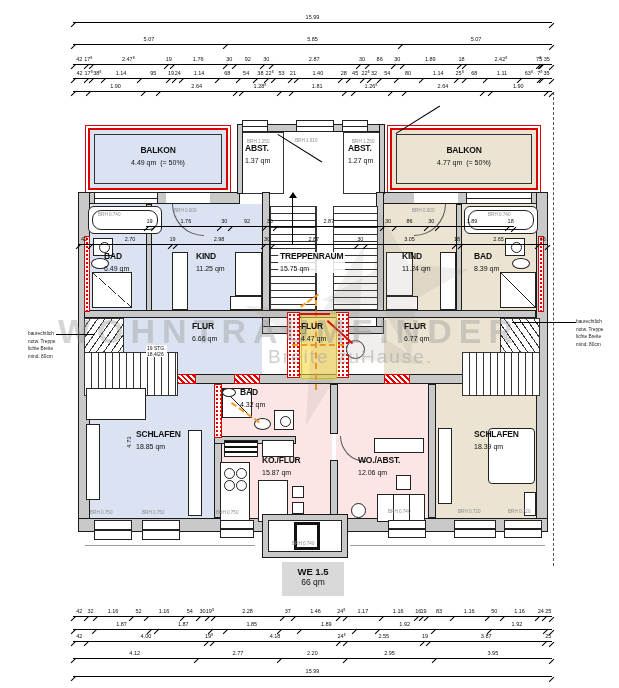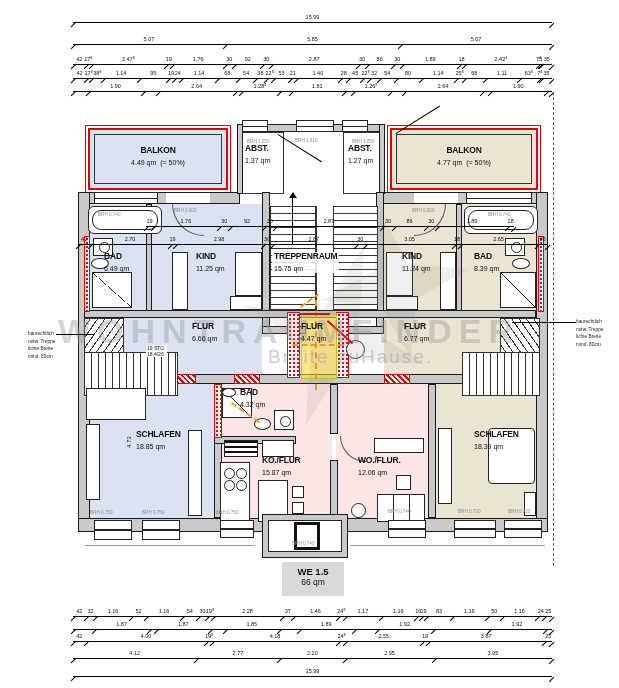--- a/index.html
+++ b/index.html
@@ -452,21 +452,21 @@
   <div class="rarea"><span>4.77 qm</span>&nbsp;&nbsp;<span>(= 50%)</span></div>
 </div>
 <div class="abs roomlbl" style="left:104px;top:252px">
   <div class="rname">BAD</div>
   <div class="rarea">6.49 qm</div>
 </div>
 <div class="abs roomlbl" style="left:196px;top:252px">
   <div class="rname">KIND</div>
   <div class="rarea">11.25 qm</div>
 </div>
-<div class="abs roomlbl" style="left:272px;top:252px;background:rgba(255,255,255,.85);padding:0 2px">
+<div class="abs roomlbl" style="left:278px;top:252px;background:rgba(255,255,255,.85);padding:0 2px">
   <div class="rname">TREPPENRAUM</div>
   <div class="rarea">15.75 qm</div>
 </div>
 <div class="abs roomlbl" style="left:402px;top:252px">
   <div class="rname">KIND</div>
   <div class="rarea">11.24 qm</div>
 </div>
 <div class="abs roomlbl" style="left:474px;top:252px">
   <div class="rname">BAD</div>
   <div class="rarea">8.39 qm</div>
@@ -489,21 +489,21 @@
 </div>
 <div class="abs roomlbl" style="left:240px;top:388px">
   <div class="rname">BAD</div>
   <div class="rarea">4.32 qm</div>
 </div>
 <div class="abs roomlbl" style="left:262px;top:456px">
   <div class="rname">KO./FLUR</div>
   <div class="rarea">15.87 qm</div>
 </div>
 <div class="abs roomlbl" style="left:358px;top:456px">
-  <div class="rname">WO./FLUR.</div>
+  <div class="rname">WO./ABST.</div>
   <div class="rarea">12.06 qm</div>
 </div>
 <div class="abs roomlbl" style="left:474px;top:430px">
   <div class="rname">SCHLAFEN</div>
   <div class="rarea">18.39 qm</div>
 </div>
 
 <div class="abs stairtxt" style="left:146px;top:345px">
   <div>19 STG.</div>
   <div>18,4/26</div>

